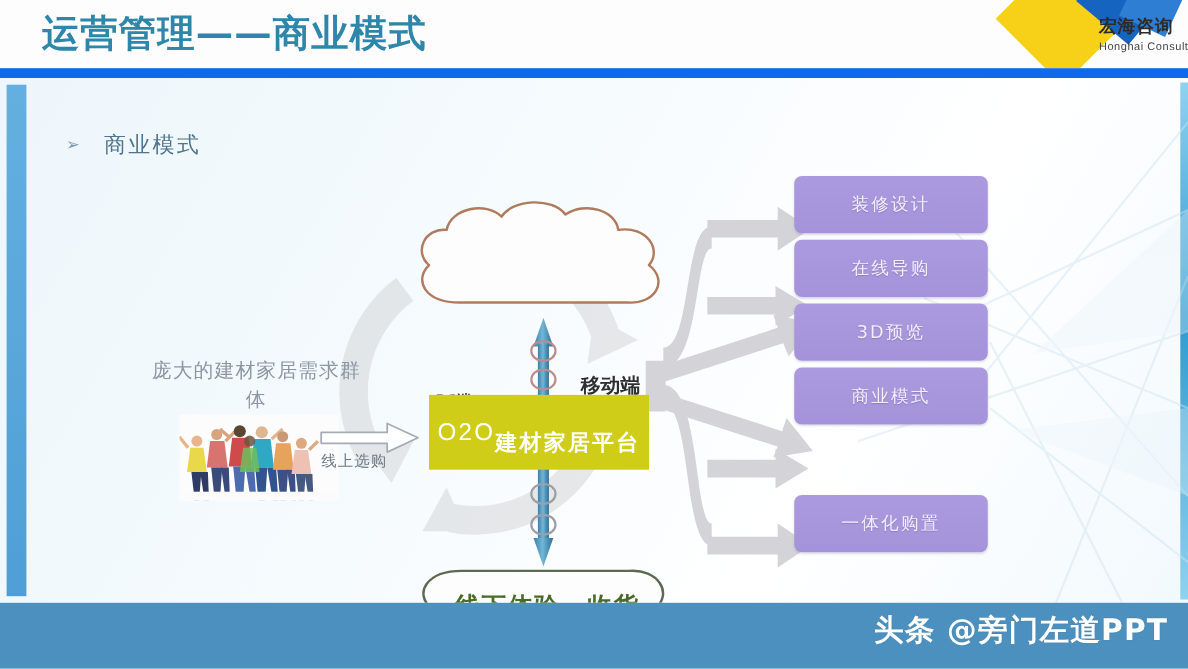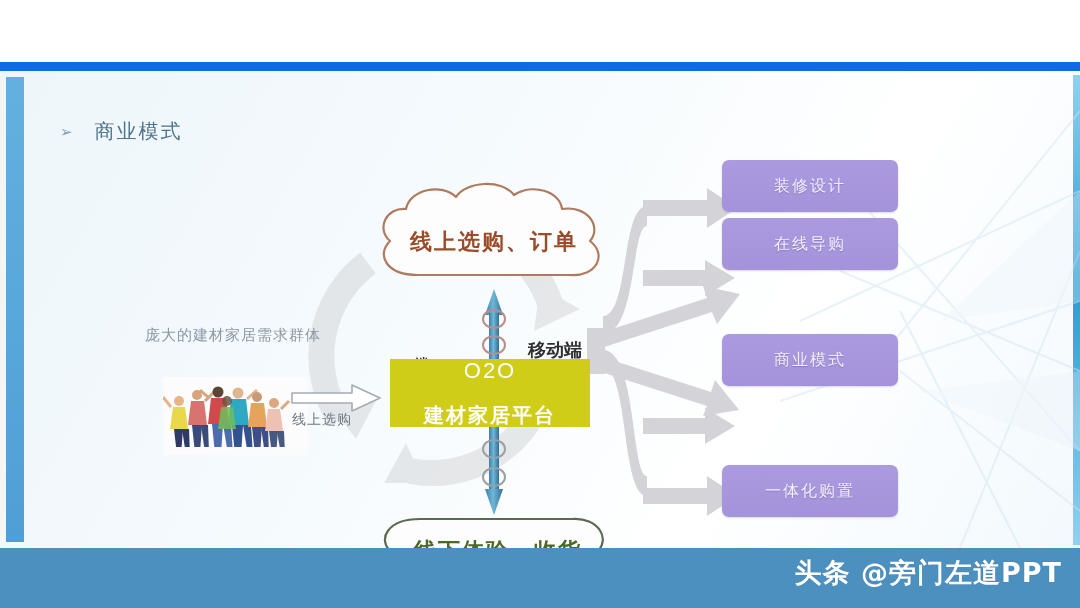--- a/index.html
+++ b/index.html
@@ -79,37 +79,37 @@
   #cloud-top .cloud-label{top:48px;color:#9c4b28;}
   #cloud-bot{left:358px;top:420px;width:280px;height:124px;}
   #cloud-bot .cloud-label{top:45px;color:#4b6a26;}
 
   
   .vaxis{position:absolute;left:470px;top:218px;width:48px;height:226px;}
 
   
   .corebox{
     position:absolute;left:390px;top:288px;width:200px;height:68px;
-    background:#cfcd17;display:flex;flex-direction:column;
+    background:#cfcd17;display:flex;flex-direction:row;
     align-items:center;justify-content:center;
   }
   .corebox .l1{color:#ffffff;font-size:22px;letter-spacing:2px;font-weight:500;
     font-family:"Liberation Sans",sans-serif;}
   .corebox .l2{color:#ffffff;font-size:20px;letter-spacing:2px;margin-top:18px;font-weight:bold;
     font-family:"DejaVu Sans","Liberation Sans",sans-serif;}
 
   .pclabel{position:absolute;left:396px;top:284px;font-size:13px;font-weight:bold;color:#2f2f2f;
     font-family:"DejaVu Sans","Liberation Sans",sans-serif;}
   .mobilelabel{position:absolute;left:528px;top:267px;font-size:18px;font-weight:bold;color:#2f2f2f;
     font-family:"DejaVu Sans","Liberation Sans",sans-serif;}
 
   
   .grouptext{
     position:absolute;left:133px;top:254px;width:200px;text-align:center;
-    font-size:15px;color:#8c97a3;line-height:1.45;letter-spacing:1px;
+    font-size:18px;color:#8c97a3;line-height:1.45;letter-spacing:1px;
     font-family:"DejaVu Sans","Liberation Sans",sans-serif;
   }
   .photo{position:absolute;left:163px;top:306px;width:145px;height:78px;
     background:#fdfdfd;overflow:hidden;}
   .enterlabel{position:absolute;left:292px;top:340px;font-size:14px;color:#6f7a86;letter-spacing:1px;
     font-family:"DejaVu Sans","Liberation Sans",sans-serif;}
   .userarrow{position:absolute;left:290px;top:312px;width:92px;height:30px;}
 
   
   .pbox{
@@ -129,20 +129,33 @@
     font-size:27px;font-weight:bold;color:#ffffff;letter-spacing:1px;
     font-family:"DejaVu Sans","Liberation Sans",sans-serif;
     text-shadow:0 0 1px rgba(0,0,0,.18);
   }
 </style>
 </head>
 <body>
 
 <div class="slide">
 
+  <div class="header">
+    <div class="title">运营管理——商业模式</div>
+
+    <div class="logo">
+      <div class="logo-yellow"></div>
+      <div class="logo-blue"></div>
+      <div class="logo-blue2"></div>
+      <div class="logo-text">
+        <div class="logo-cn">宏海咨询</div>
+        <div class="logo-en">Honghai Consult</div>
+      </div>
+    </div>
+  </div>
   <div class="headerline"></div>
 
   <div class="canvas">
 
     <div class="leftbar"></div>
     <div class="rightbar"></div>
 
     <svg class="deco" viewBox="0 0 300 477" preserveAspectRatio="none">
       <g stroke="#cfe3f0" stroke-width="2" fill="none" opacity=".85">
         <path d="M300 40 L90 300"></path>
@@ -260,21 +273,20 @@
       <path d="M2 10 L62 10 L62 2 L90 15 L62 28 L62 20 L2 20 Z" fill="#ffffff" stroke="#a6acb4" stroke-width="1.6" stroke-linejoin="round"></path>
     </svg>
     <div class="enterlabel">线上选购</div>
 
     <div class="cloud" id="cloud-top">
       <svg width="268" height="126" viewBox="0 0 268 126">
         <path d="M58 96 C26 96 16 76 30 62 C16 50 26 28 46 30 C50 10 82 4 96 18
                  C106 2 142 0 154 16 C172 4 200 12 202 30 C228 26 242 48 230 62
                  C248 76 236 98 210 96 Z" fill="#fdfdfd" stroke="#b07a5e" stroke-width="2.2" stroke-linejoin="round"></path>
       </svg>
-      <div class="cloud-label">线上选购、订单</div>
     </div>
 
     <div class="cloud" id="cloud-bot">
       <svg width="280" height="124" viewBox="0 0 280 124">
         <path d="M62 28 C30 28 18 48 34 62 C18 76 30 98 50 96 C56 116 88 120 102 106
                  C114 122 150 122 162 106 C180 118 208 110 210 94 C236 98 250 76 238 62
                  C254 48 240 26 214 28 Z" fill="#fdfdfd" stroke="#5d6a52" stroke-width="2.2" stroke-linejoin="round"></path>
       </svg>
       <div class="cloud-label">线下体验、收货</div>
     </div>
@@ -305,24 +317,27 @@
       <div class="l1">O2O</div>
       <div class="l2">建材家居平台</div>
     </div>
 
     <div class="pbox" style="top:147px">
       <span>在线导购</span>
       </div>
     <div class="pbox" style="top:89px">
       <span>装修设计</span>
       </div>
+    <div class="pbox" style="top:205px">
+      <span>3D预览</span>
+      </div>
     <div class="pbox" style="top:263px">
       <span>商业模式</span>
       </div>
-    <div class="pbox" style="top:394px">
+    <div class="pbox" style="top:379px">
       <span>一体化购置</span>
       </div>
 
   </div>
 
   <div class="footer"></div>
   <div class="footer-text">头条 @旁门左道PPT</div>
 
 </div>
 

